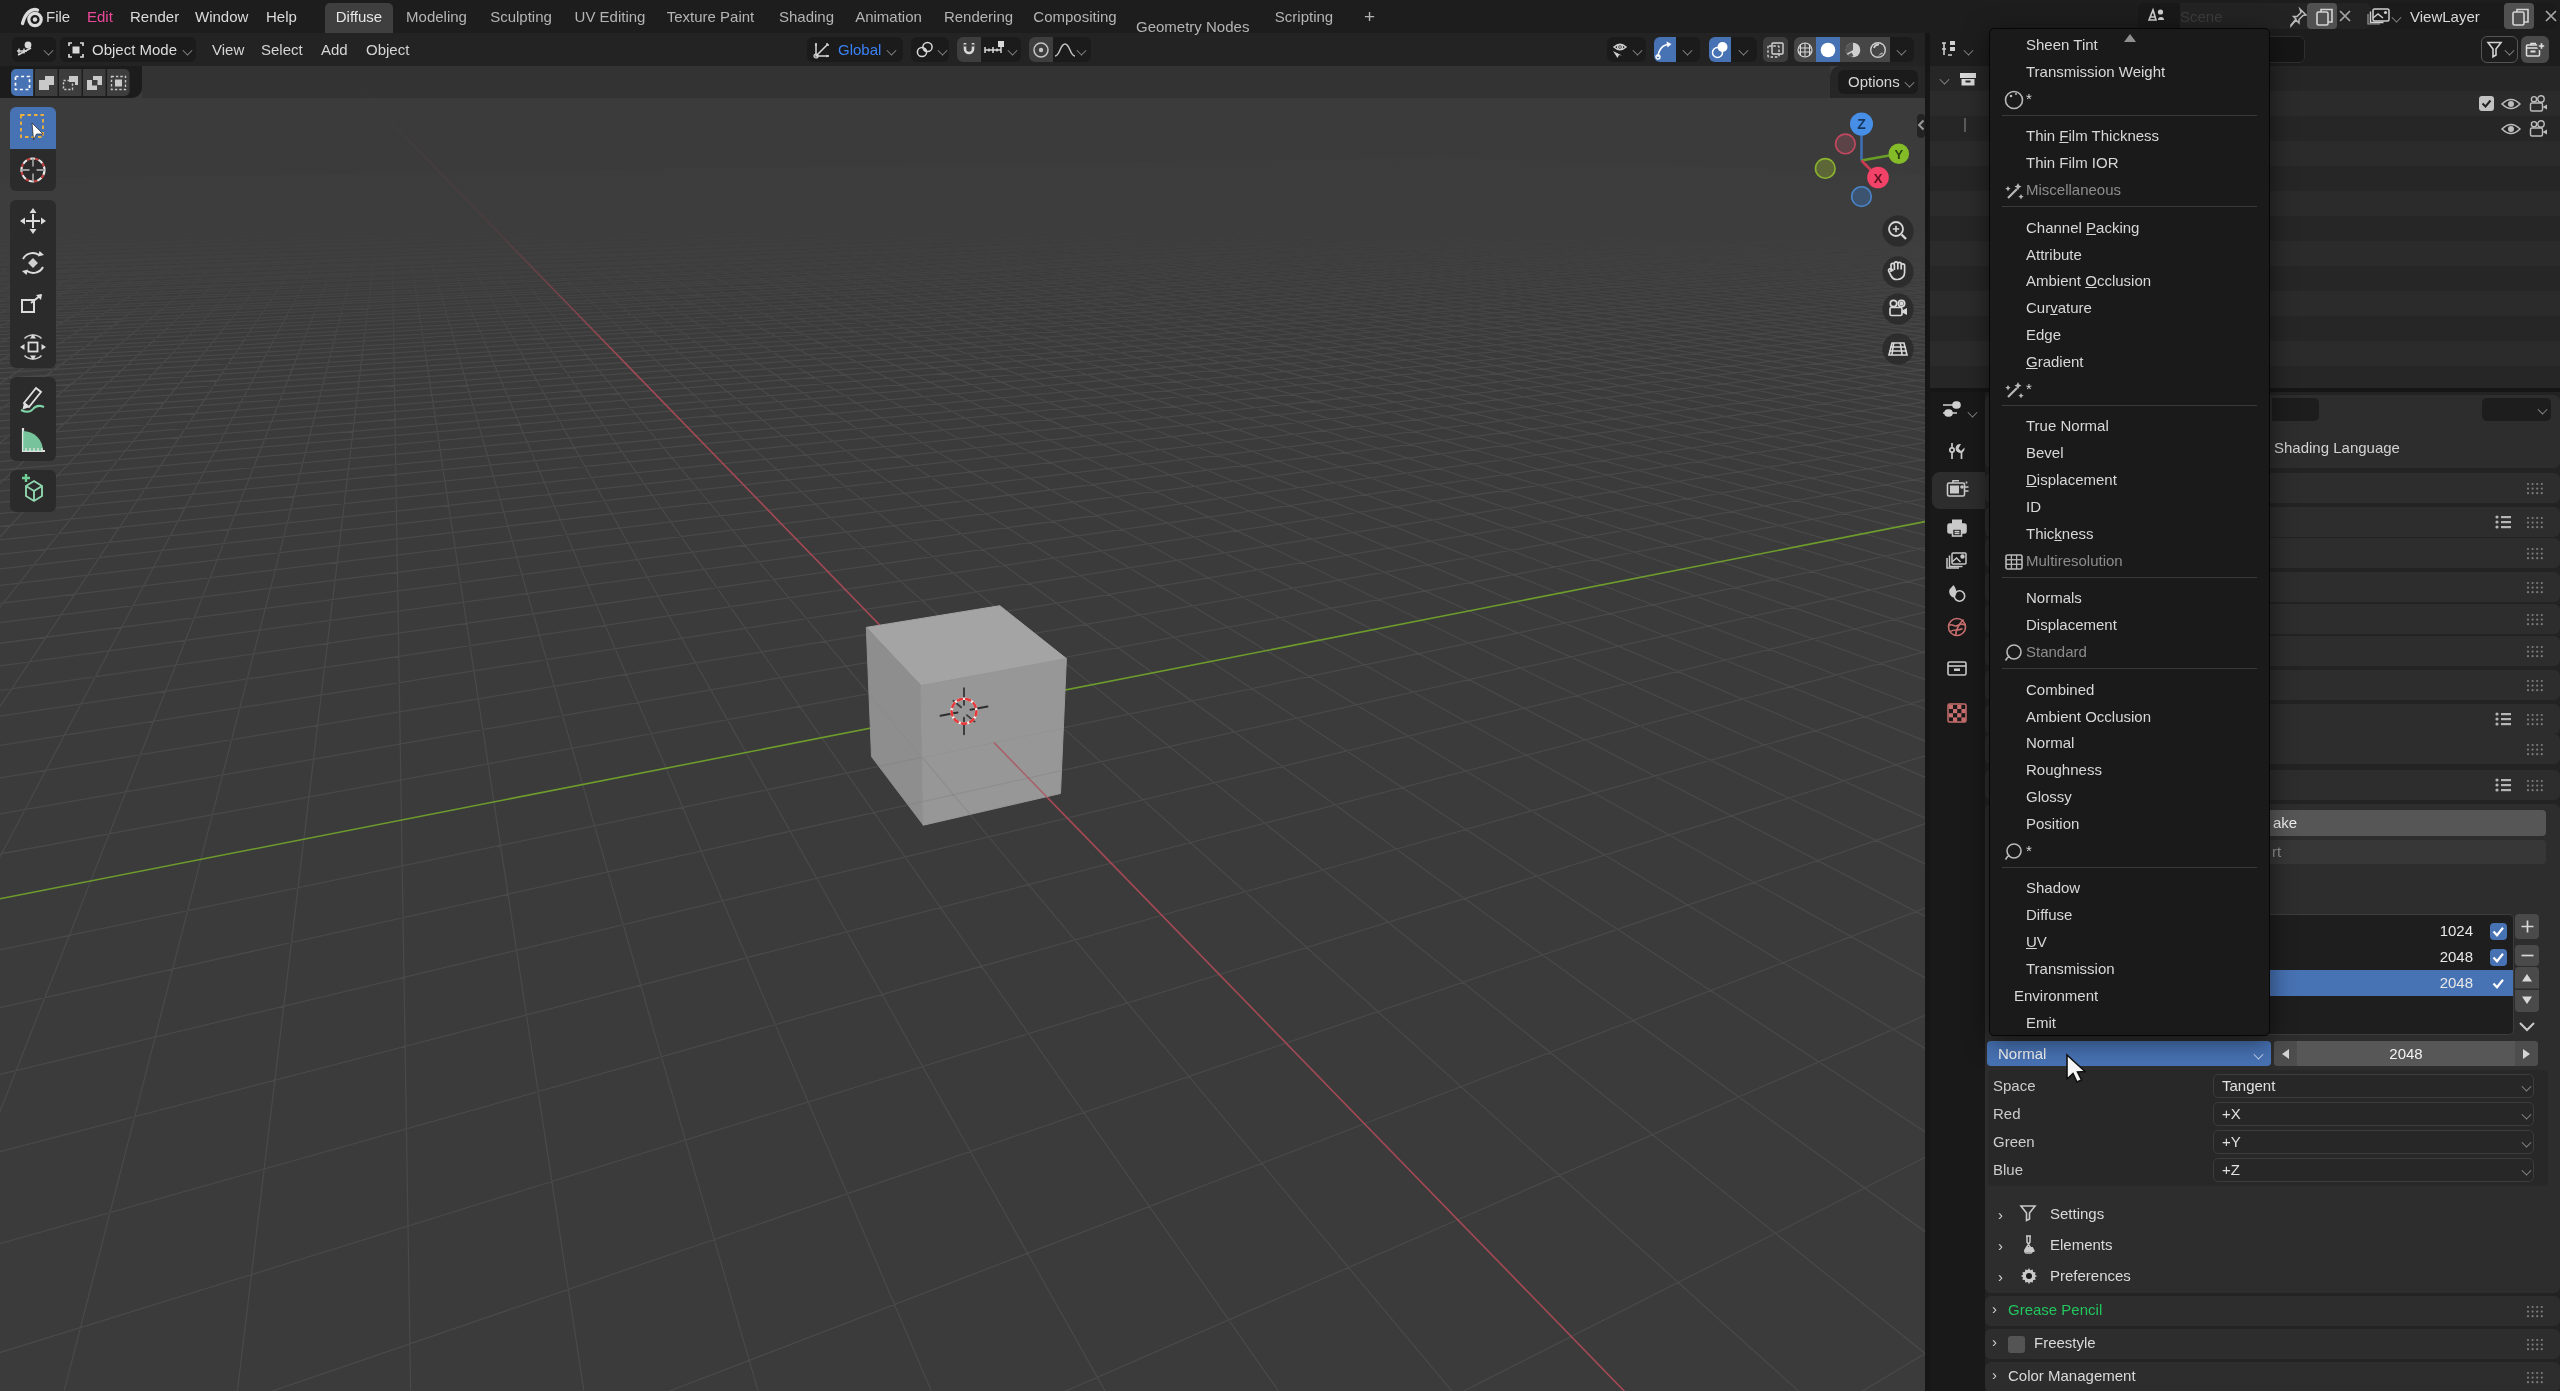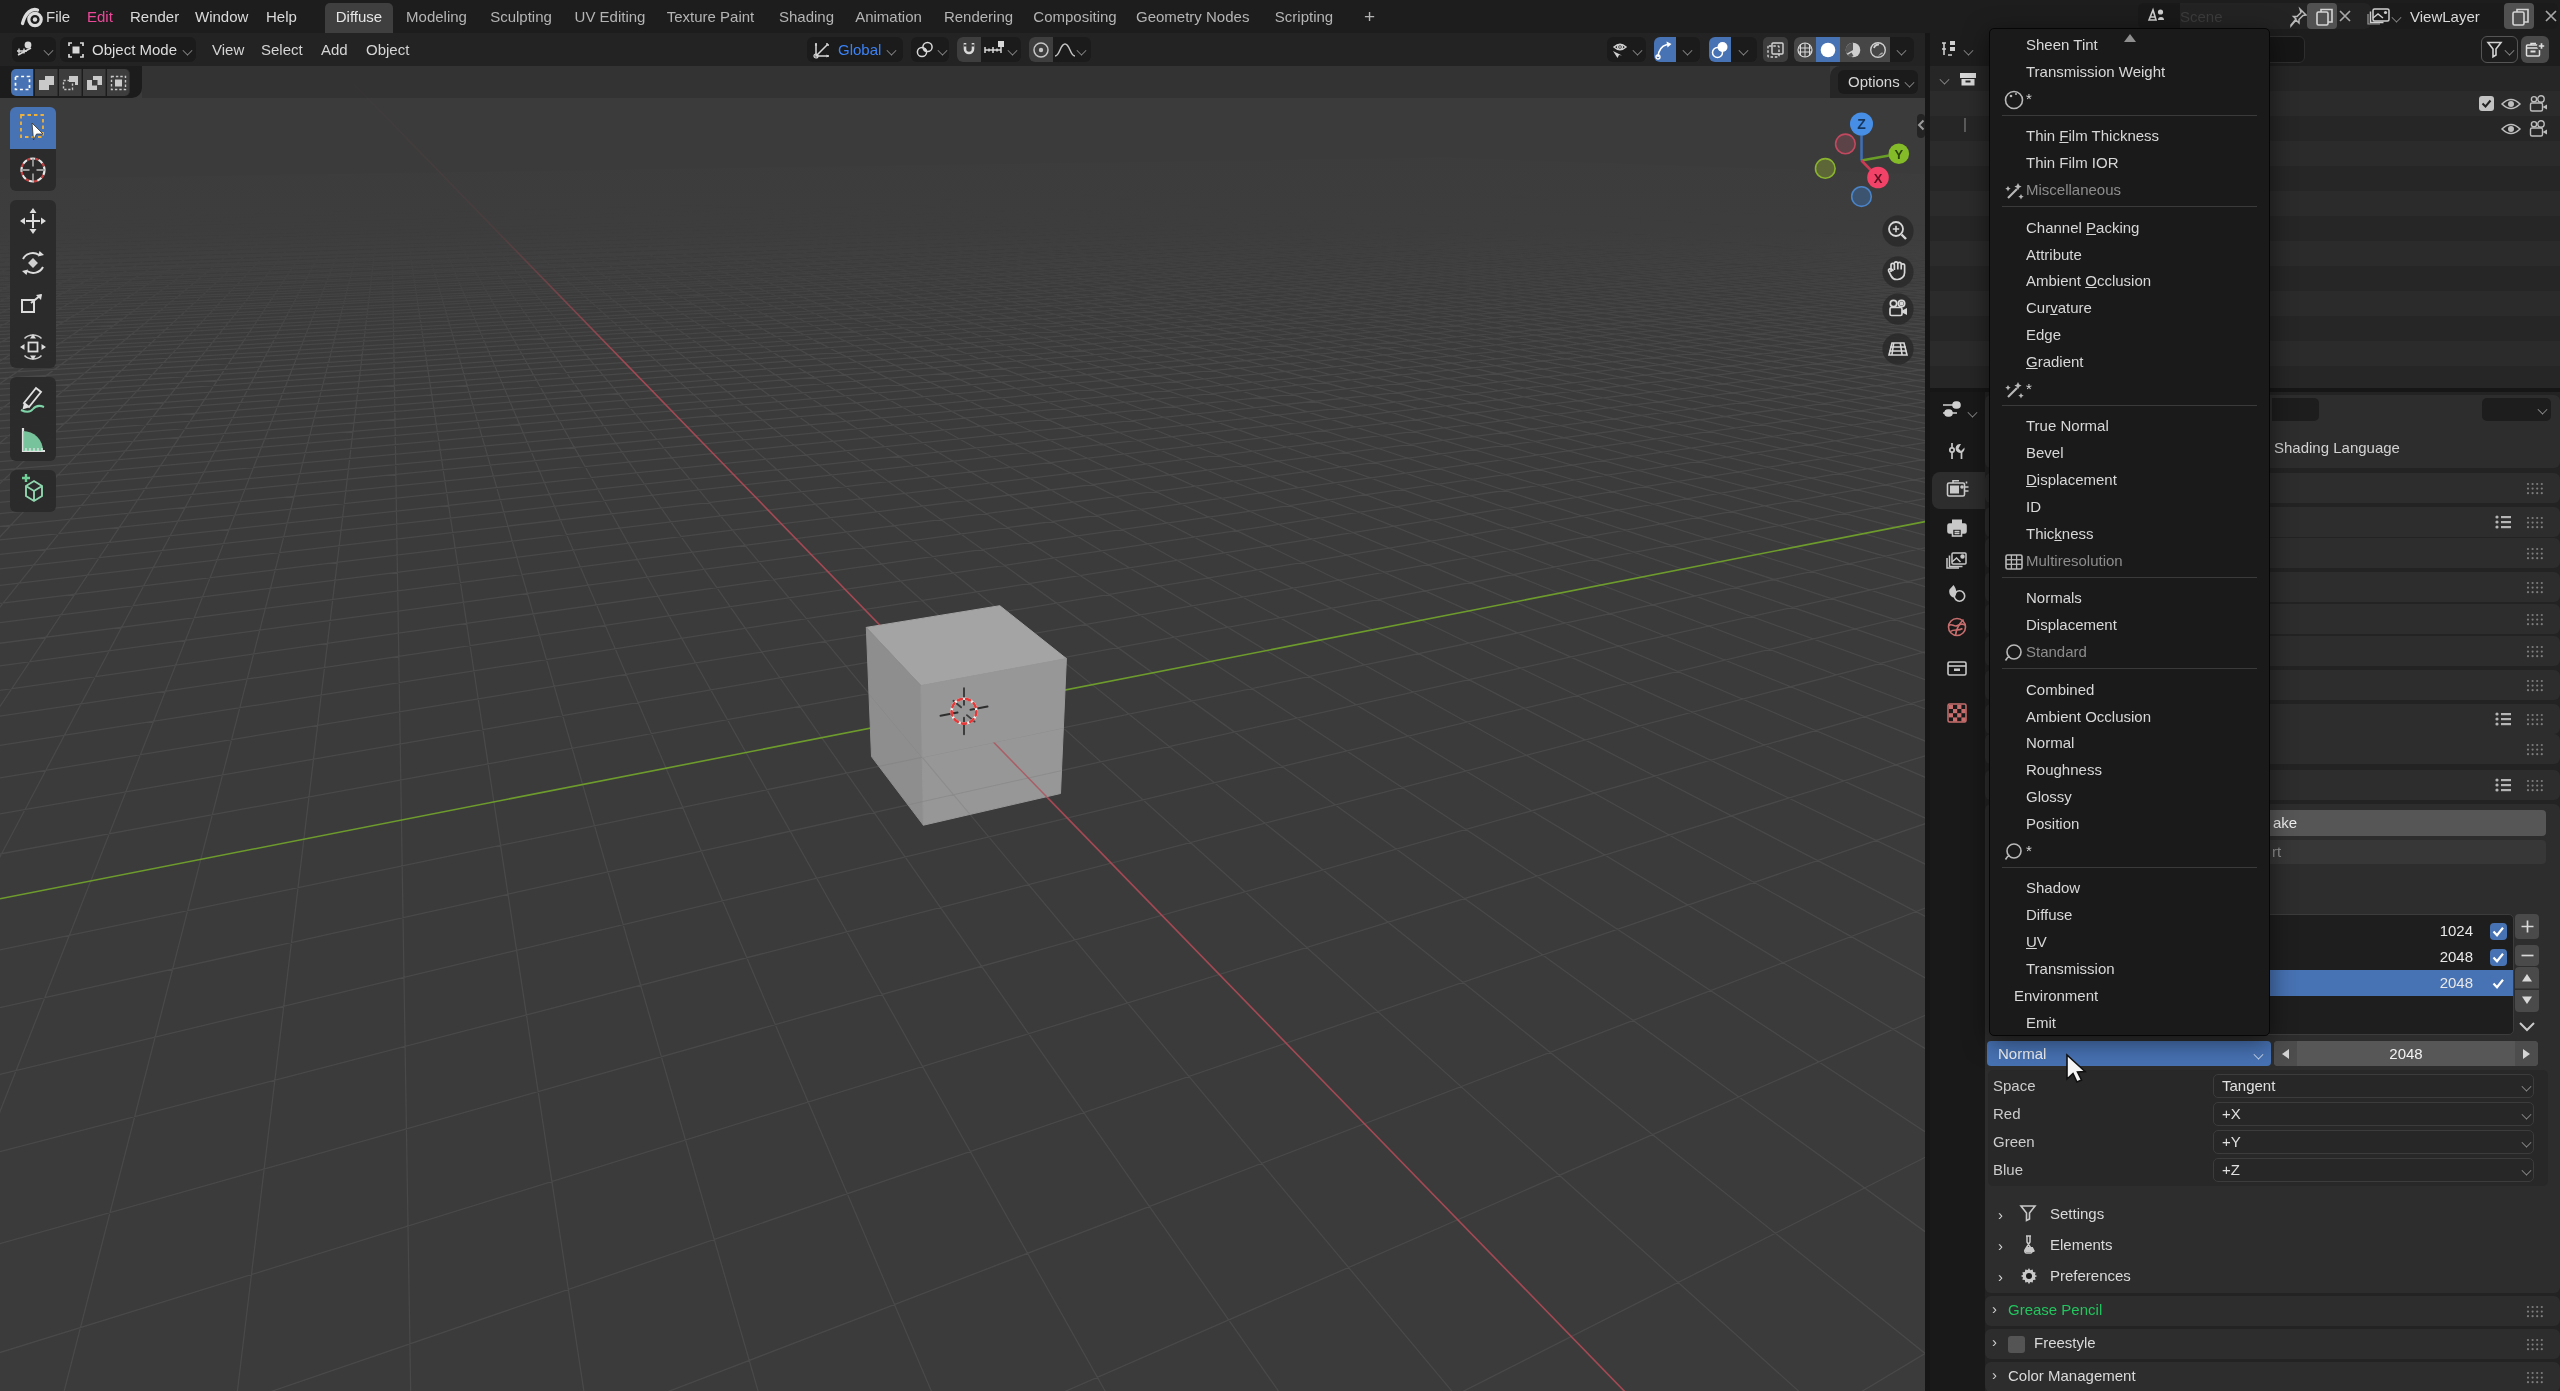--- a/index.html
+++ b/index.html
@@ -308,21 +308,21 @@
     <div class="abs" style="left:325px;top:3px;width:68px;height:30px;background:#3f3f3f;border-radius:5px 5px 0 0"></div>
     <div class="abs" style="left:325px;top:8px;width:68px;text-align:center;color:#e6e6e6">Diffuse</div>
     <div class="abs" style="left:403px;top:8px;width:67px;text-align:center;color:#b4b4b4">Modeling</div>
     <div class="abs" style="left:486px;top:8px;width:70px;text-align:center;color:#b4b4b4">Sculpting</div>
     <div class="abs" style="left:573px;top:8px;width:74px;text-align:center;color:#b4b4b4">UV Editing</div>
     <div class="abs" style="left:664px;top:8px;width:93px;text-align:center;color:#b4b4b4">Texture Paint</div>
     <div class="abs" style="left:776px;top:8px;width:61px;text-align:center;color:#b4b4b4">Shading</div>
     <div class="abs" style="left:853px;top:8px;width:71px;text-align:center;color:#b4b4b4">Animation</div>
     <div class="abs" style="left:941px;top:8px;width:75px;text-align:center;color:#b4b4b4">Rendering</div>
     <div class="abs" style="left:1032px;top:8px;width:86px;text-align:center;color:#b4b4b4">Compositing</div>
-    <div class="abs" style="left:1136px;top:8px;width:113px;text-align:left;color:#b4b4b4">Geometry Nodes</div>
+    <div class="abs" style="left:1136px;top:18px;width:113px;text-align:left;color:#b4b4b4">Geometry Nodes</div>
     <div class="abs" style="left:1271px;top:8px;width:66px;text-align:center;color:#b4b4b4">Scripting</div>
     <div class="abs" style="left:1364px;top:6px;color:#b4b4b4;font-size:19px">+</div>
     <div class="pill" style="left:2138px;top:3px;width:233px;height:26px;background:#191919"></div>
     <div class="abs" style="left:2180px;top:3px;width:191px;height:26px;background:#232323;border-radius:0 6px 6px 0"></div>
     <svg class="abs" style="left:2146px;top:6px" width="22" height="20" viewBox="0 0 22 20">
 <path d="M3 14 L7 4 L10 14 Z M4.5 11 L9 11" stroke="#d0d0d0" stroke-width="1.6" fill="none"></path>
       <circle cx="14.5" cy="6" r="2.6" fill="#d0d0d0"></circle>
       <path d="M12 14 a3 3 0 0 1 6 0 Z" fill="#d0d0d0"></path>
     </svg>
     <div class="abs" style="left:2180px;top:8px;color:#3c3c3c">Scene</div>

